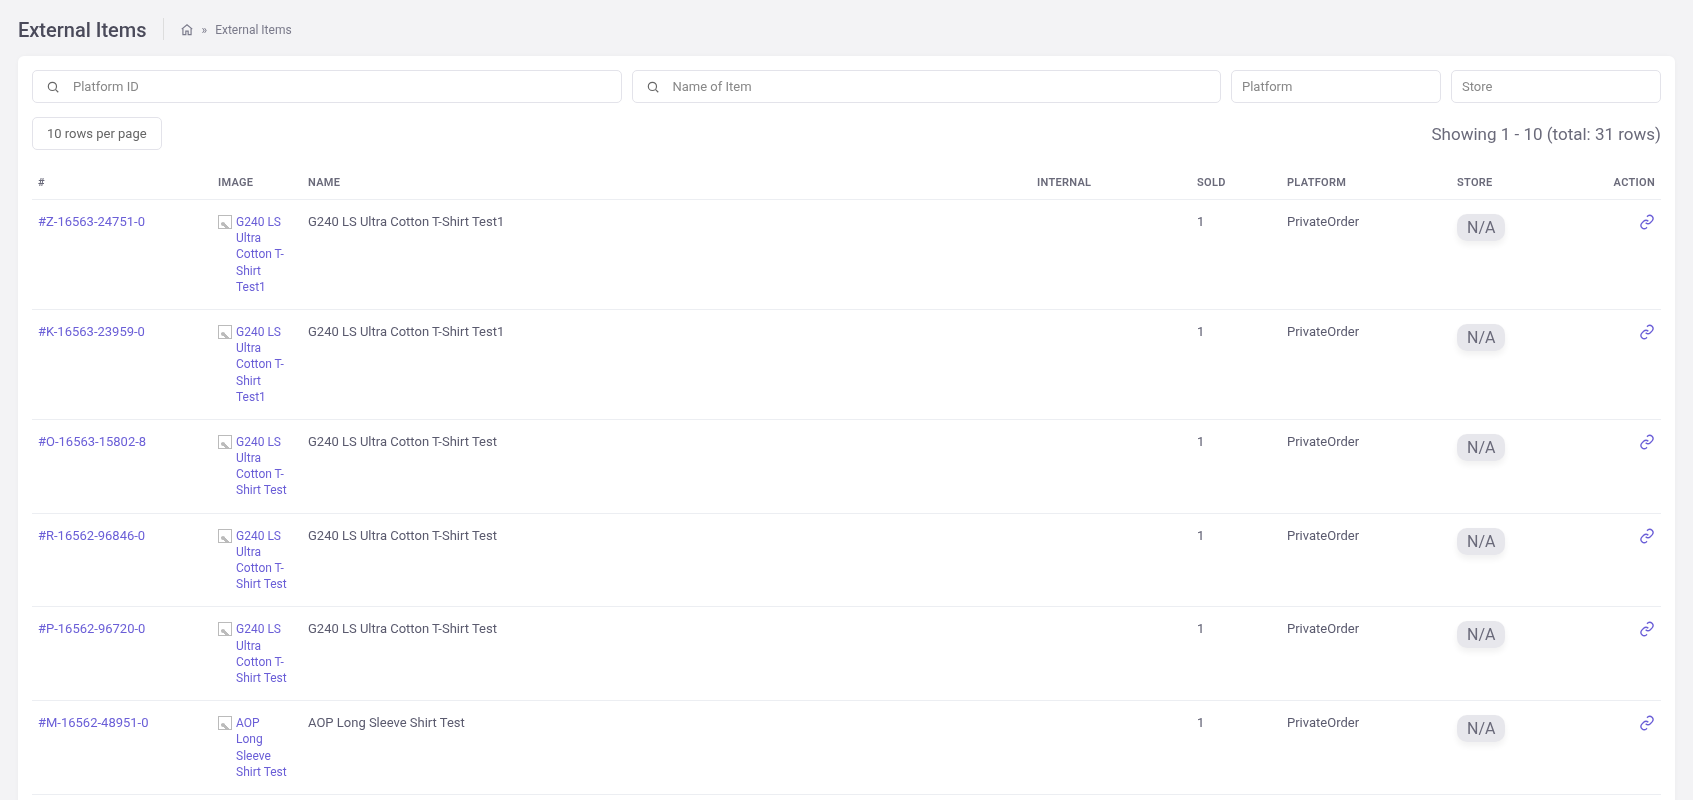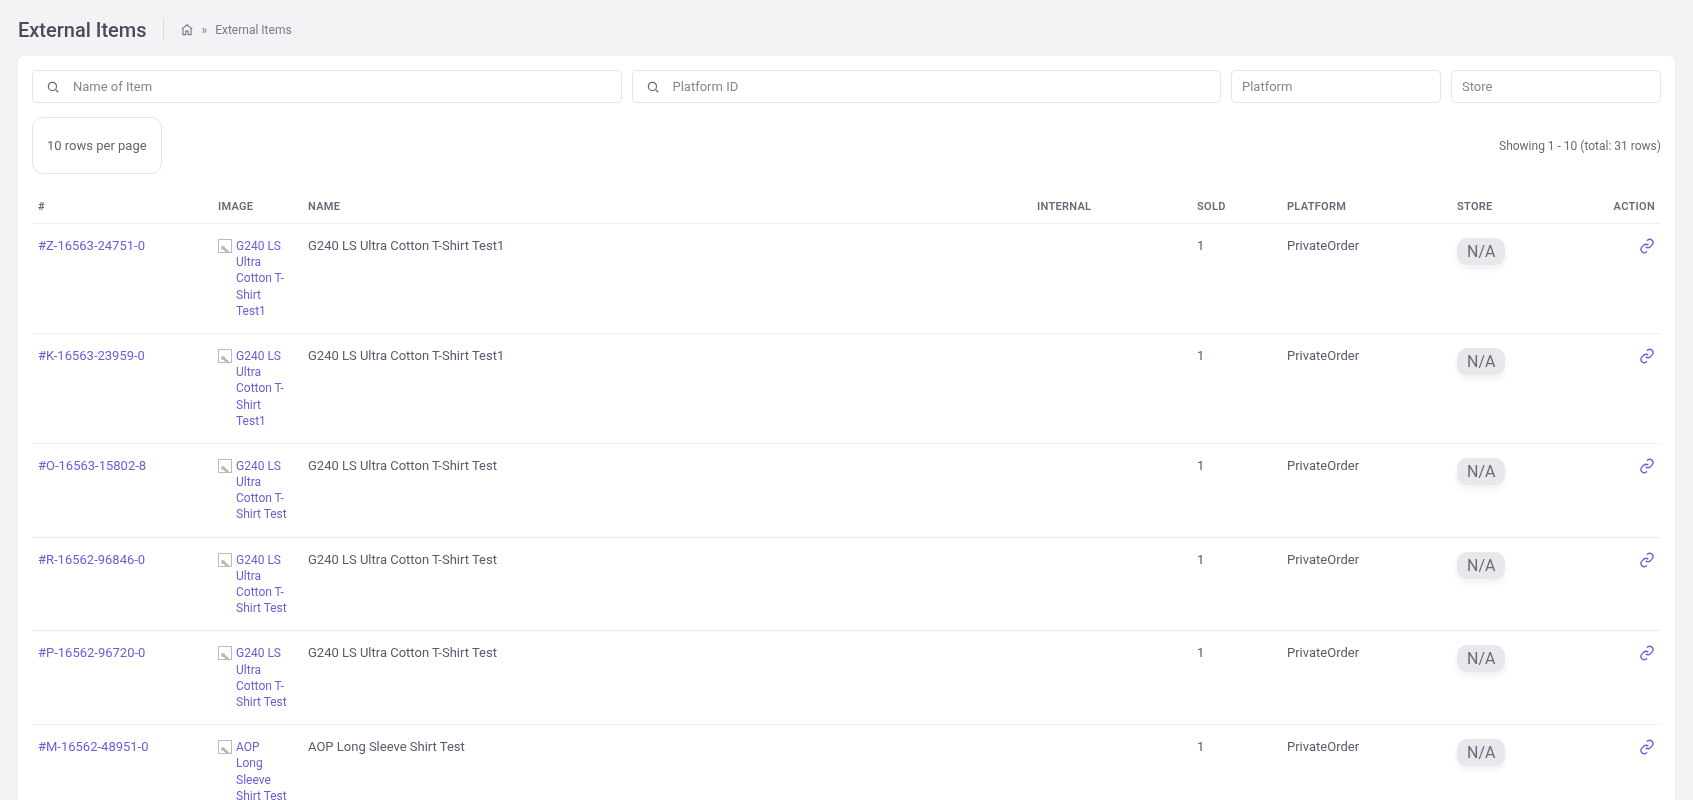--- a/index.html
+++ b/index.html
@@ -87,30 +87,30 @@
       appearance: none;
     }
     .toolbar {
       display: flex;
       justify-content: space-between;
       align-items: center;
       margin-bottom: 16px;
     }
     .rows-select {
       border: 1px solid #e3e3ea;
-      border-radius: 11px;
-      padding: 20px 14px;
+      border-radius: 5px;
+      padding: 8px 14px;
       font-size: 13px;
       color: #666;
       background: #fff;
       font-family: inherit;
       appearance: none;
     }
     .showing {
-      font-size: 12px;
+      font-size: 17px;
       color: #6a6a7a;
     }
     table {
       width: 100%;
       border-collapse: collapse;
     }
     thead th {
       text-align: left;
       font-size: 11px;
       font-weight: 600;
@@ -200,28 +200,28 @@
   </div>
 </div>
 
 <div class="card">
   <div class="filters">
     <div class="search-wrap">
       <svg class="search-icon" viewBox="0 0 24 24" fill="none" stroke="currentColor" stroke-width="2">
           <circle cx="11" cy="11" r="7"></circle>
           <line x1="21" y1="21" x2="16.5" y2="16.5"></line>
         </svg>
-      <input class="search-input" placeholder="Name of Item" style="">
+      <input class="search-input" placeholder="Platform ID" style="">
     </div>
     <div class="search-wrap">
       <svg class="search-icon" viewBox="0 0 24 24" fill="none" stroke="currentColor" stroke-width="2">
           <circle cx="11" cy="11" r="7"></circle>
           <line x1="21" y1="21" x2="16.5" y2="16.5"></line>
         </svg>
-      <input class="search-input" placeholder="Platform ID" style="">
+      <input class="search-input" placeholder="Name of Item" style="">
     </div>
     <div class="search-wrap small">
       <select class="select">
         <option>Platform</option>
       </select>
     </div>
     <div class="search-wrap small">
       <select class="select">
         <option>Store</option>
       </select>

